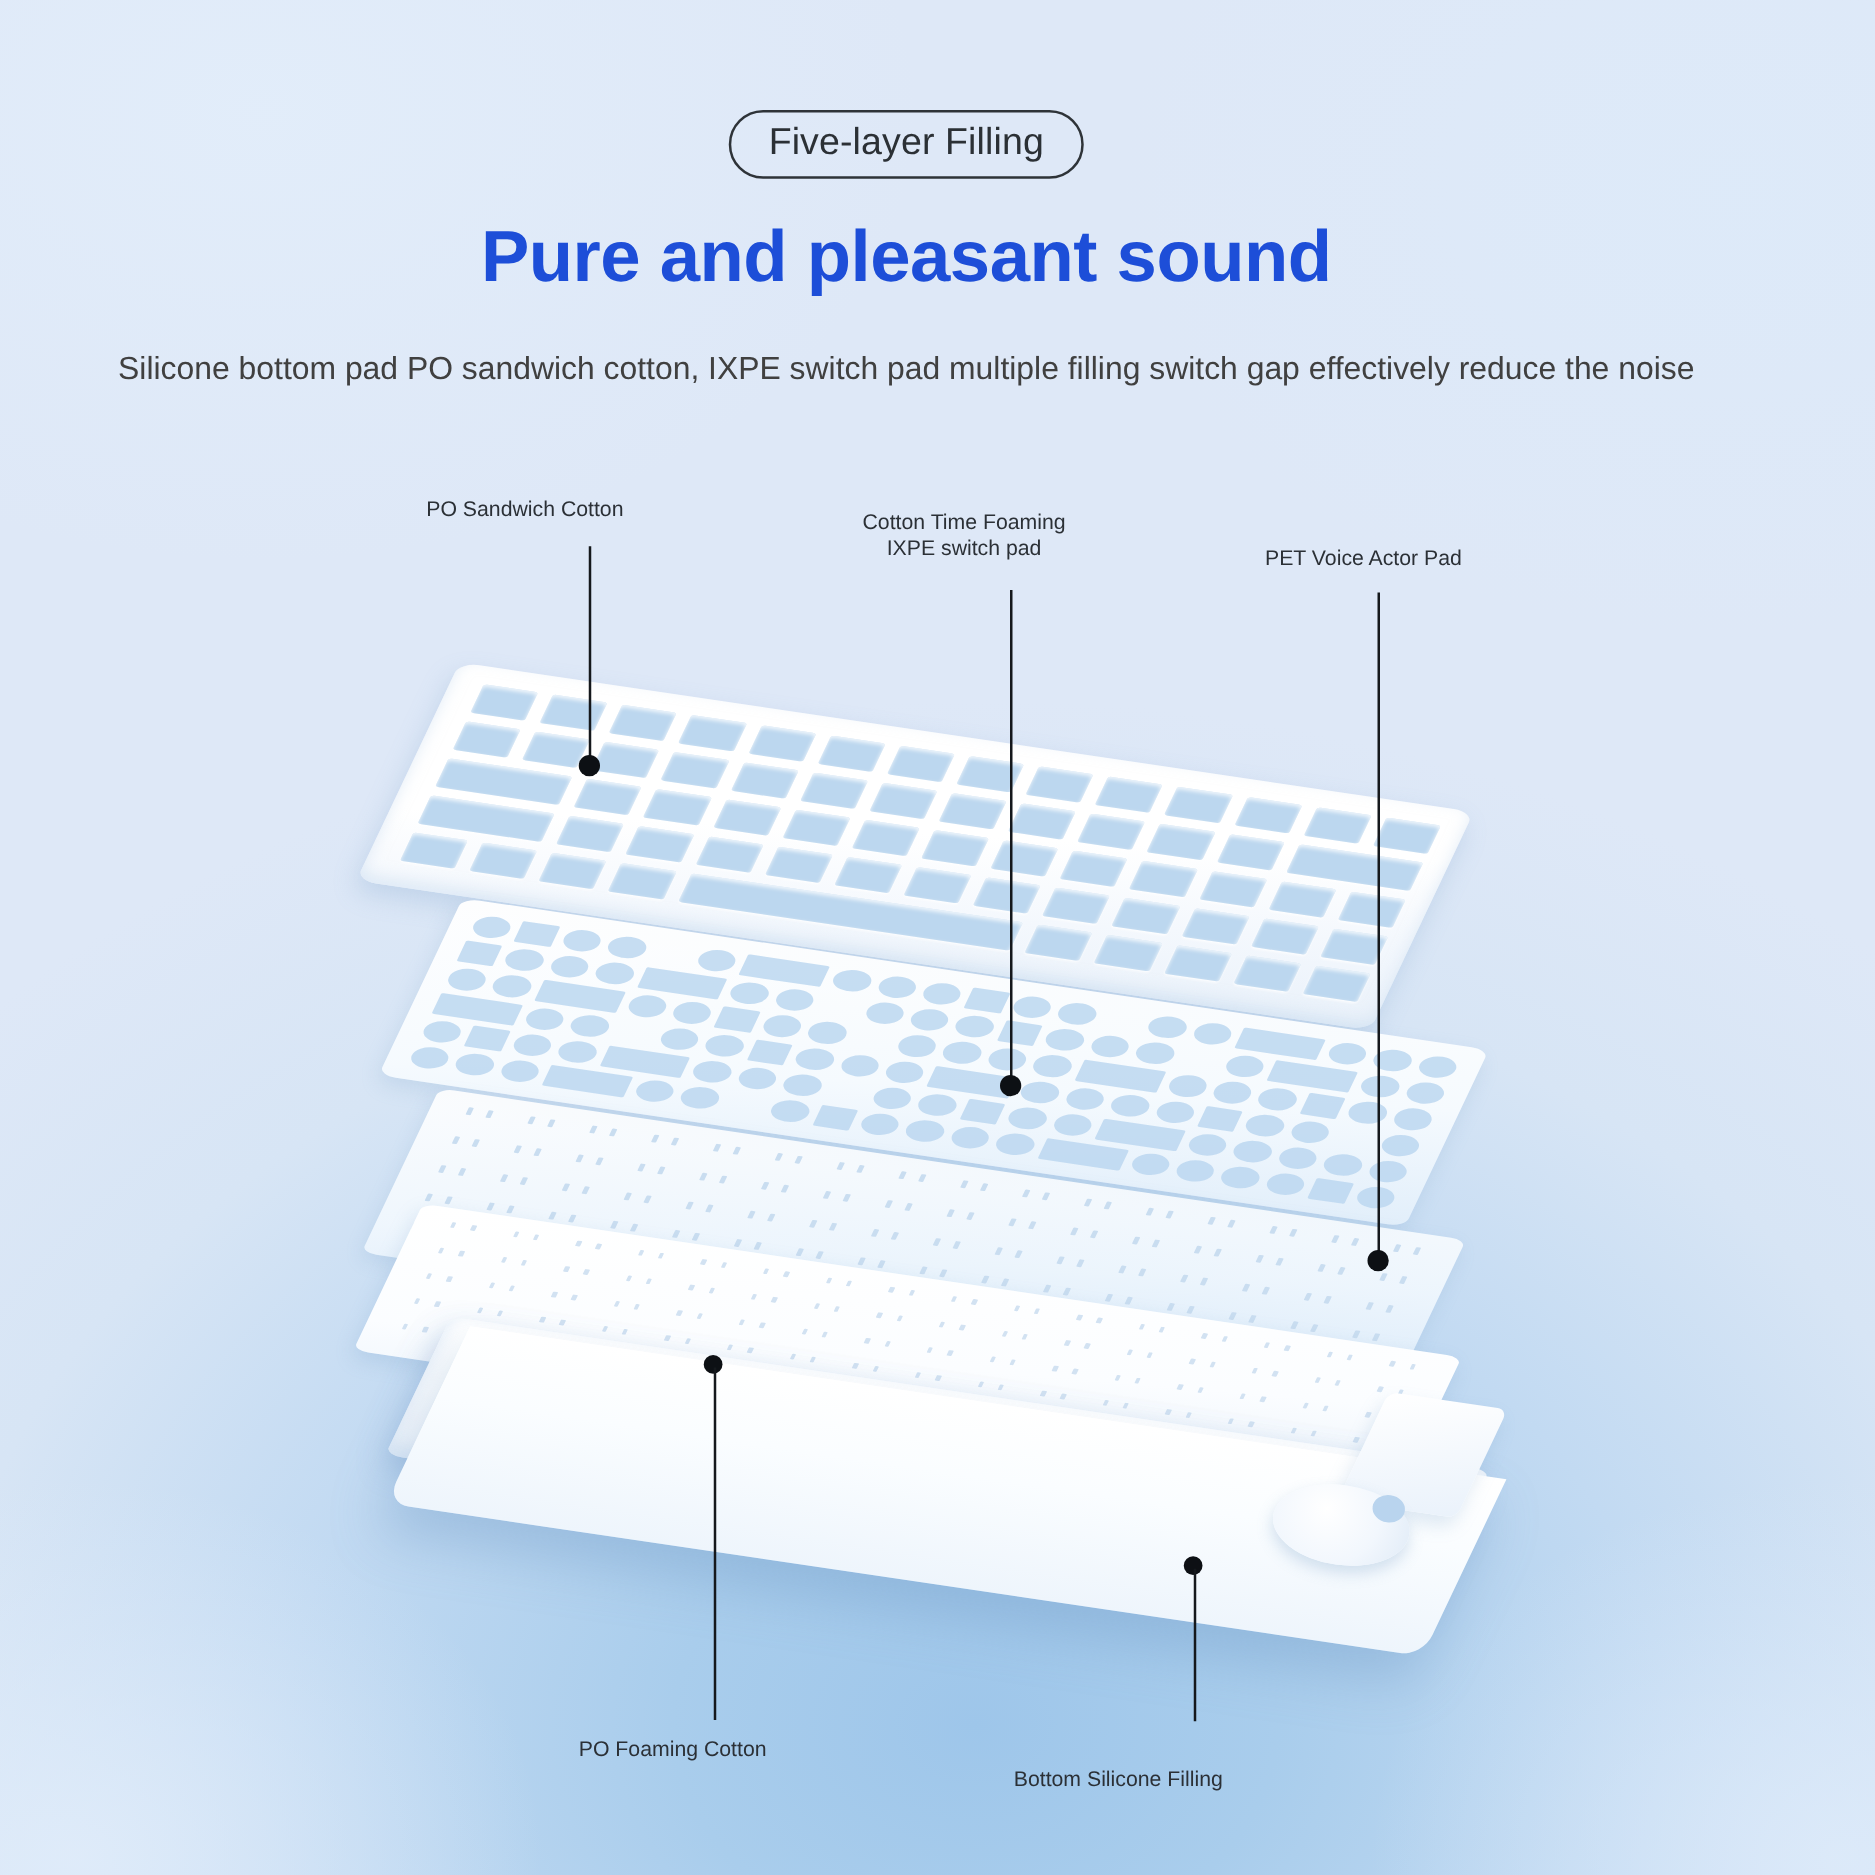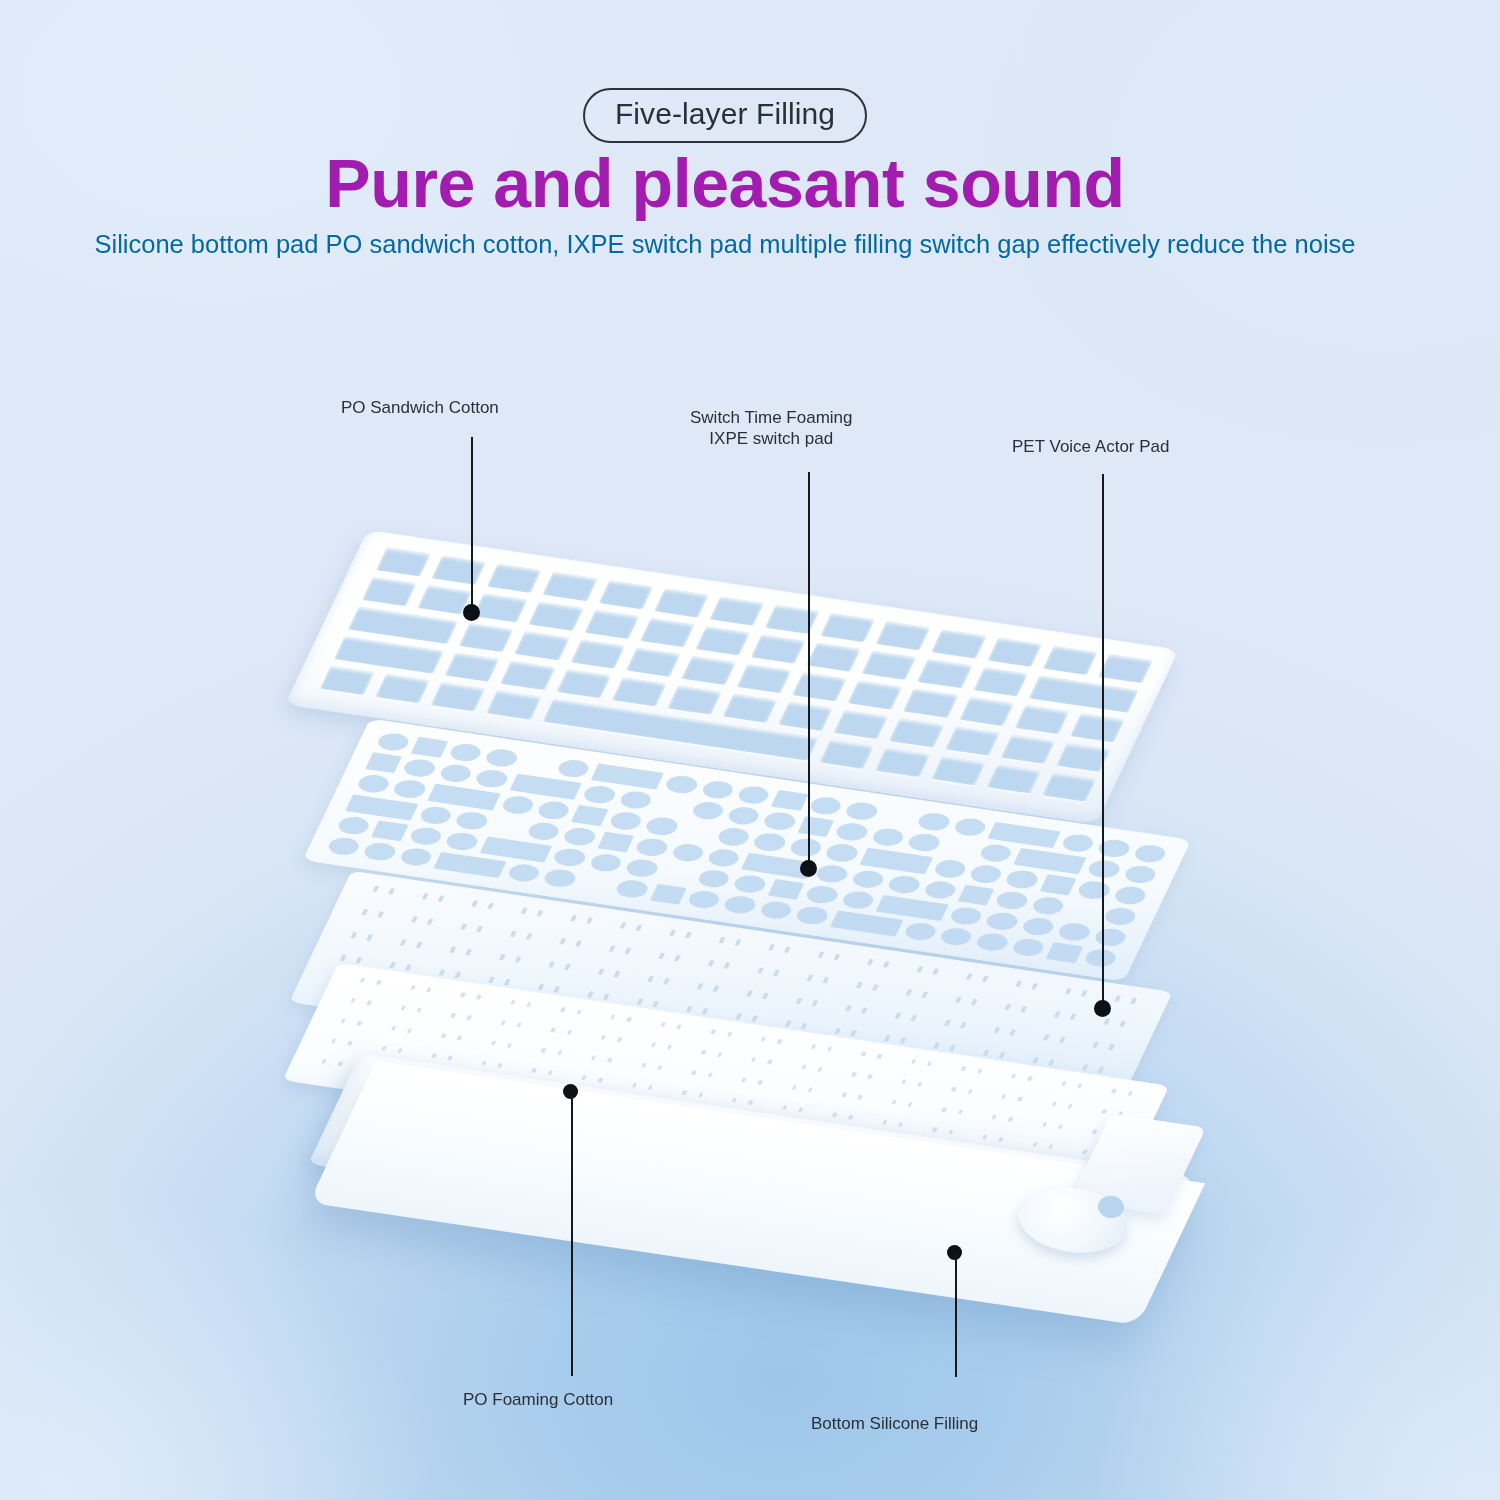--- a/index.html
+++ b/index.html
@@ -33,34 +33,34 @@
     margin-top:88px;
     padding:9px 30px 12px;
     border:2.2px solid #2e3338;
     border-radius:32px;
     font-size:30px; line-height:1;
     color:#2b3035;
     letter-spacing:.1px;
   }
 
   #headline {
-    margin-top:4px;
-    font-size:68px;
+    margin-top:32px;
+    font-size:58px;
     font-weight:700;
-    color:#a21caf;
+    color:#1d4ed8;
     letter-spacing:-.4px;
     line-height:1.08;
   }
 
   #subcopy {
-    margin:7px auto 0;
+    margin:40px auto 0;
     width:1400px;
     font-size:25.5px;
     line-height:1.38;
-    color:#0369a1;
+    color:#404040;
   }
   #subcopy .ln { display:block; }
 
   
   #scene { position:absolute; inset:0; z-index:10; }
 
   .layer { position:absolute; transform-origin:50% 50%; }
 
   
   #layer-po-sandwich {
@@ -619,21 +619,21 @@
   <div id="case-knob2"></div>
 </div>
 
 <div id="callouts">
 
   <div class="calloutLabel" id="lbl-po-sandwich">PO Sandwich Cotton</div>
   <div class="leader" id="leader-po-sandwich"></div>
   <div class="dot" id="dot-po-sandwich"></div>
 
   <div class="calloutLabel center" id="lbl-ixpe">
-    <div>Switch Time Foaming</div>
+    <div>Cotton Time Foaming</div>
     <div>IXPE switch pad</div>
   </div>
   <div class="leader" id="leader-ixpe"></div>
   <div class="dot" id="dot-ixpe"></div>
 
   <div class="calloutLabel" id="lbl-pet">PET Voice Actor Pad</div>
   <div class="leader" id="leader-pet"></div>
   <div class="dot" id="dot-pet"></div>
 
   <div class="dot sm" id="dot-po-bottom"></div>

